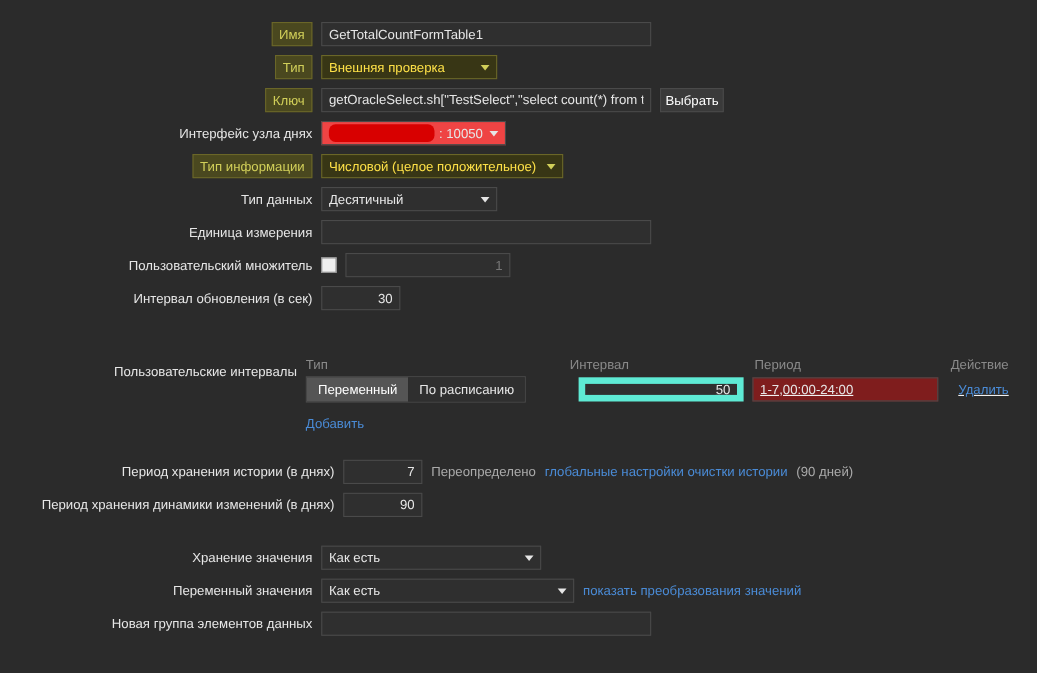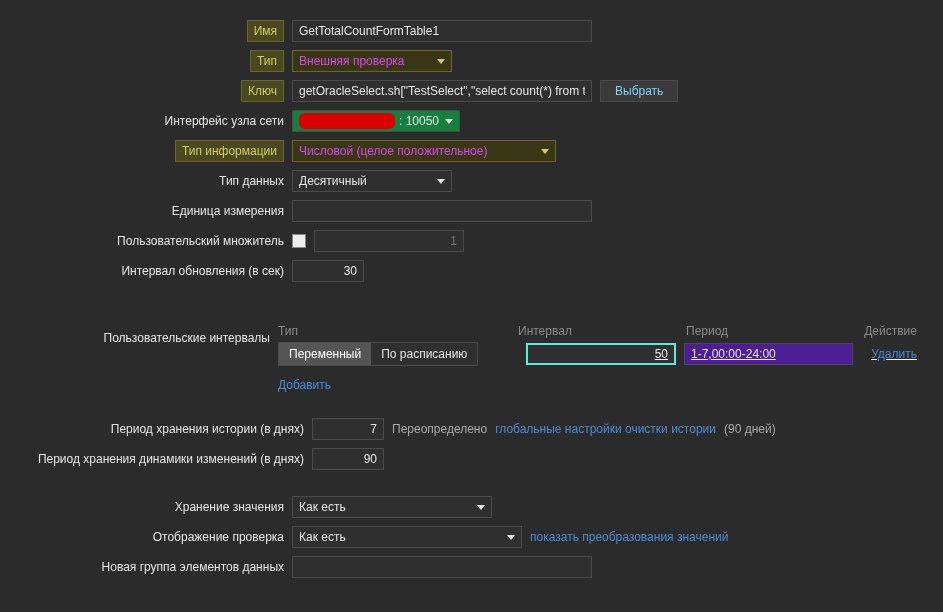--- a/index.html
+++ b/index.html
@@ -74,29 +74,29 @@
     right: 6px;
     top: 50%;
     margin-top: -2px;
     border-left: 4px solid transparent;
     border-right: 4px solid transparent;
     border-top: 5px solid #e6e6e6;
   }
   .select.hl-sel {
     background: #383615;
     border: 1px solid #6a6628;
-    color: #d946ef;
+    color: #fde047;
   }
   .select.hl-sel::after { border-top-color: #d1cf59; }
   .btn-disabled {
     background: #3a3a3a;
     border: 1px solid #4a4a4a;
-    color: #7dd3fc;
-    height: 22px;
-    padding: 0 14px;
+    color: #ffffff;
+    height: 22px;
+    padding: 0 4px;
     font-size: 12px;
     cursor: default;
   }
   .num { text-align: right; width: 72px; }
   .chk {
     width: 14px; height: 14px;
     background: #eee;
     border: 1px solid #888;
     display: inline-block;
   }
@@ -109,21 +109,21 @@
     border-radius: 6px;
     margin-right: 4px;
   }
   .redbox::before {
     content: '';
     display: block;
   }
   .iface-sel {
     display: inline-flex;
     align-items: center;
-    background: #15803d;
+    background: #ef4444;
     border: 1px solid #4a4a4a;
     height: 22px;
     padding: 0 20px 0 6px;
     position: relative;
     color: #e6e6e6;
     cursor: pointer;
   }
   .iface-sel::after {
     content: '';
     position: absolute;
@@ -161,32 +161,32 @@
     font-size: 12px;
     cursor: pointer;
   }
   .seg-btn.active {
     background: #555;
     color: #fff;
   }
   .int-num {
     width: 150px;
     background: #2f2f2f;
-    border: 2px solid #5eead4;
+    border: 6px solid #5eead4;
     color: #e6e6e6;
     height: 22px;
     padding: 0 6px;
     text-align: right;
     font-size: 12px;
     margin-left: 8px;
   }
   .int-period {
     flex: 1;
     margin-left: 8px;
-    background: #4c1d95;
+    background: #7f1d1d;
     border: 1px solid #4a4a4a;
     color: #e6e6e6;
     height: 22px;
     padding: 0 6px;
     font-size: 12px;
   }
   .link {
     color: #4a8bd6;
     cursor: pointer;
   }
@@ -224,33 +224,33 @@
 
   <div class="row">
     <div class="hl-wrap"><div class="label hl"><span>Ключ</span></div></div>
     <div class="ctrl">
       <input type="text" class="txt hl-input" style="width: 300px;" value="getOracleSelect.sh[&quot;TestSelect&quot;,&quot;select count(*) from t">
       <button class="btn-disabled">Выбрать</button>
     </div>
   </div>
 
   <div class="row">
-    <div class="label">Интерфейс узла сети</div>
+    <div class="label">Интерфейс узла днях</div>
     <div class="ctrl">
       <div class="iface-sel">
         <span class="redbox"></span>
         <span>: 10050</span>
       </div>
     </div>
   </div>
 
   <div class="row">
     <div class="hl-wrap"><div class="label hl"><span>Тип информации</span></div></div>
     <div class="ctrl">
-      <div class="select hl-sel" style="width:264px">
+      <div class="select hl-sel" style="width:220px">
           <span>Числовой (целое положительное)</span>
         </div>
     </div>
   </div>
 
   <div class="row">
     <div class="label">Тип данных</div>
     <div class="ctrl">
       <div class="select" style="width:160px">
           <span>Десятичный</span>
@@ -328,21 +328,21 @@
   <div class="row">
     <div class="label">Хранение значения</div>
     <div class="ctrl">
       <div class="select" style="width:200px">
           <span>Как есть</span>
         </div>
     </div>
   </div>
 
   <div class="row">
-    <div class="label">Отображение проверка</div>
+    <div class="label">Переменный значения</div>
     <div class="ctrl">
       <div class="select" style="width:230px">
           <span>Как есть</span>
         </div>
       <span class="link">показать преобразования значений</span>
     </div>
   </div>
 
   <div class="row">
     <div class="label">Новая группа элементов данных</div>

